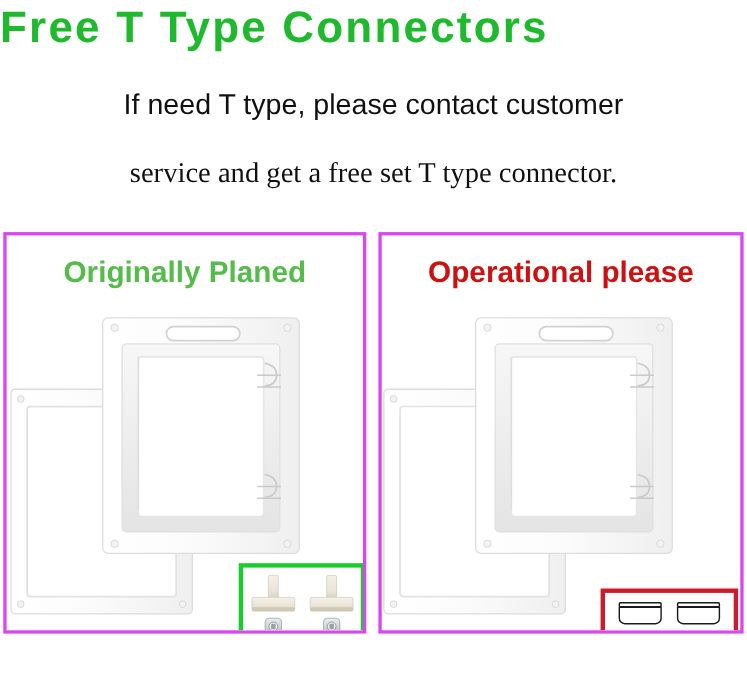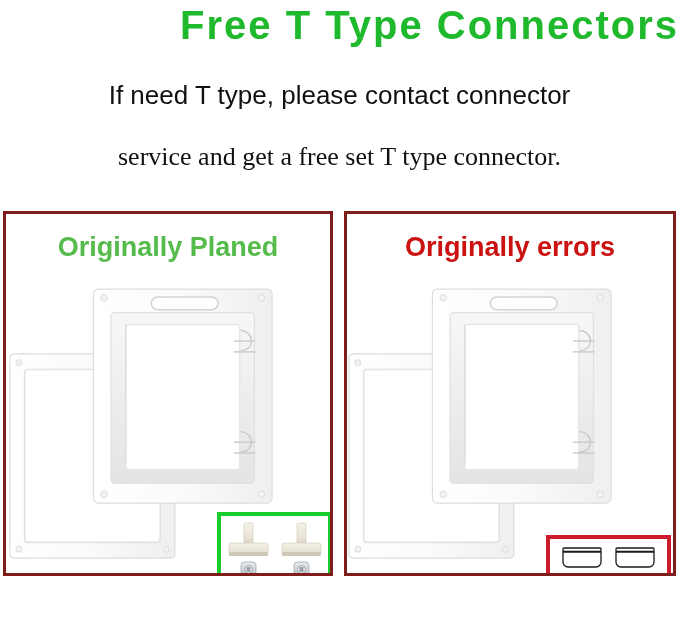--- a/index.html
+++ b/index.html
@@ -20,21 +20,21 @@
   #header {
     position: absolute;
     left: 0; top: 0;
     width: 679px;
     height: 196px;
   }
   #headline {
     position: absolute;
     left: 0; top: 0;
     width: 679px;
-    text-align: right;
+    text-align: left;
     font-size: 40px;
     font-weight: bold;
     letter-spacing: 2px;
     line-height: 50px;
     color: #1fb92e;
     white-space: nowrap;
   }
   #subline-1, #subline-2 {
     position: absolute;
     width: 679px;
@@ -46,21 +46,21 @@
   }
   #subline-1 { left: 0; top: 80px; }
   #subline-2 { left: 0; top: 142px; font-family: Liberation Serif, serif; }
 
   
   .panel {
     position: absolute;
     top: 211px;
     height: 365px;
     background: #ffffff;
-    border: 3px solid #7f1d1d;
+    border: 3px solid #d946ef;
     box-sizing: border-box;
     overflow: hidden;
   }
   #panel-left  { left: 3px;   width: 330px; }
   #panel-right { left: 344px; width: 332px; }
 
   .panel-title {
     position: absolute;
     top: 18px;
     width: 100%;
@@ -98,21 +98,21 @@
     width: 125px; height: 84px;
     border: 4px solid #cc1b2b;
   }
   .inset svg { display: block; width: 100%; height: 100%; }
 </style>
 </head>
 <body>
 
 <div id="header">
   <div id="headline">Free  T  Type  Connectors</div>
-  <div id="subline-1">If need T type, please contact connector</div>
+  <div id="subline-1">If need T type, please contact customer</div>
   <div id="subline-2">service and get a free set T type connector.</div>
 </div>
 
 <div class="panel" id="panel-left">
 
   <div class="panel-title">Originally Planed</div>
 
   <div class="photo">
     <svg viewBox="0 0 330 356" xmlns="http://www.w3.org/2000/svg">
       <defs>
@@ -219,21 +219,21 @@
         <rect x="82" y="66" width="5" height="7" rx="0.8" fill="#dfe2e5" stroke="#9aa0a6" stroke-width="0.5"></rect>
         <ellipse cx="65" cy="76.5" rx="6" ry="4.5" fill="#b6bcc1" stroke="#8d9398" stroke-width="0.6"></ellipse>
         <ellipse cx="96" cy="76.5" rx="6" ry="4.5" fill="#b6bcc1" stroke="#8d9398" stroke-width="0.6"></ellipse>
       </g>
     </svg>
   </div>
 </div>
 
 <div class="panel" id="panel-right">
 
-  <div class="panel-title">Originally errors</div>
+  <div class="panel-title">Operational please</div>
 
   <div class="photo">
     <svg viewBox="0 0 332 356" xmlns="http://www.w3.org/2000/svg">
       <defs>
         <linearGradient id="plasticR" x1="0" y1="0" x2="1" y2="0">
           <stop offset="0%" stop-color="#ffffff"></stop>
           <stop offset="45%" stop-color="#fbfbfb"></stop>
           <stop offset="100%" stop-color="#efefef"></stop>
         </linearGradient>
         <linearGradient id="plasticEdgeR" x1="0" y1="0" x2="0" y2="1">

